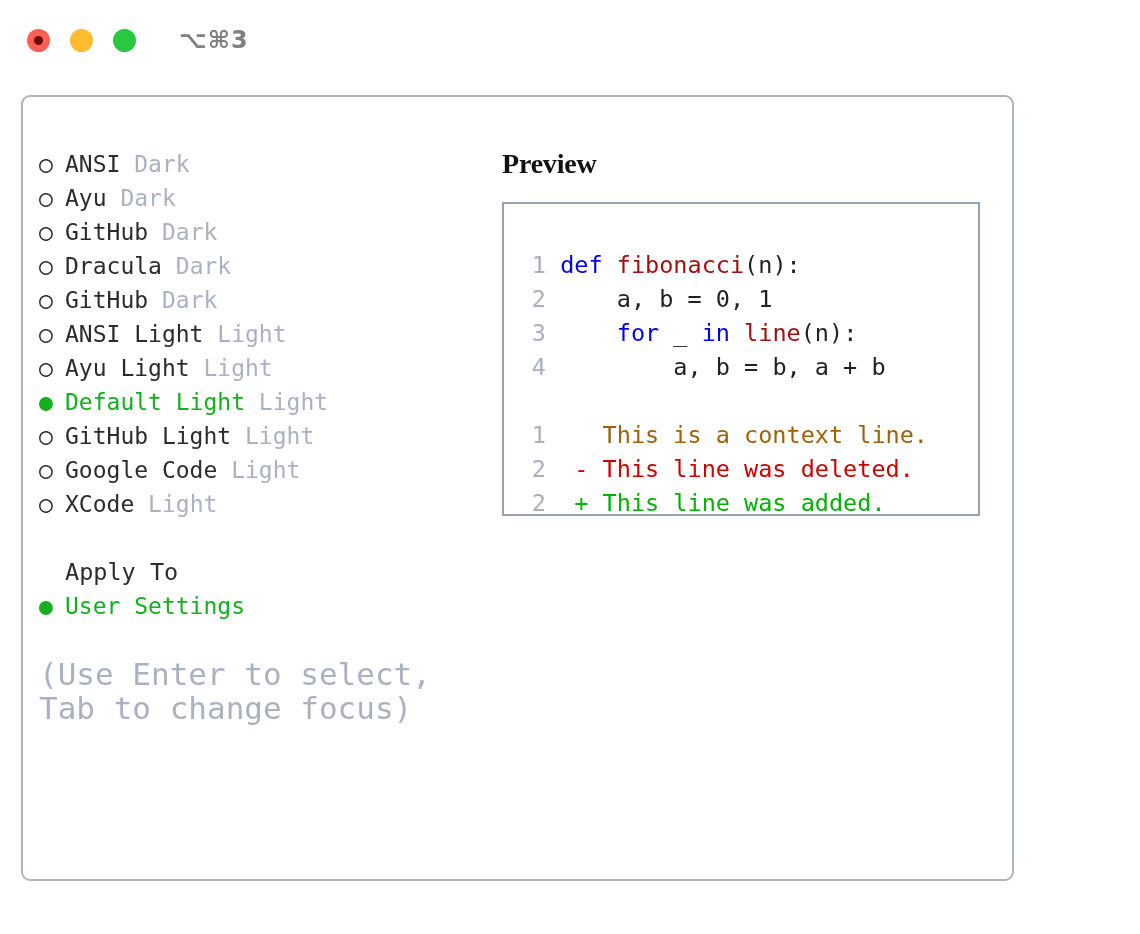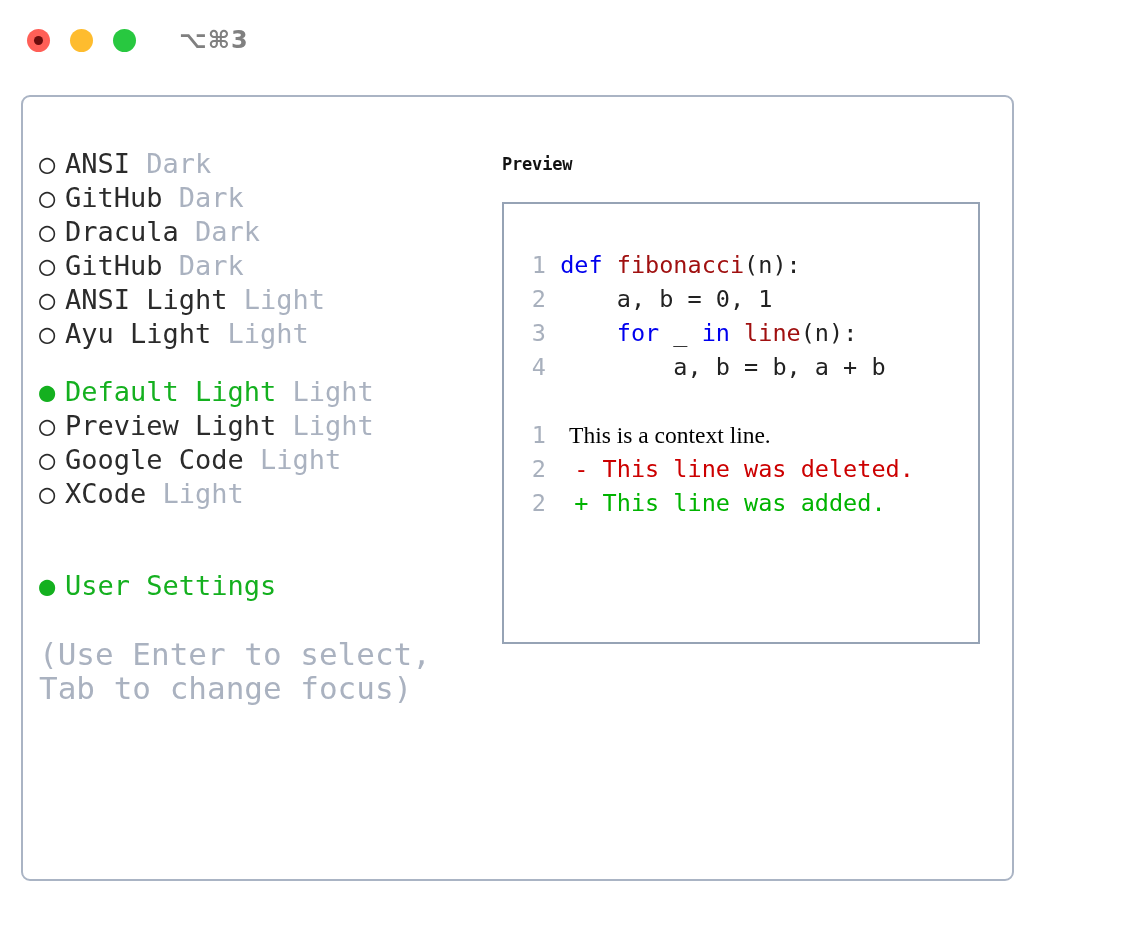--- a/index.html
+++ b/index.html
@@ -60,34 +60,34 @@
 
   
   #left {
     position: absolute;
     left: 16px; top: 50px;
     width: 440px;
   }
   .row {
     height: 34px;
     line-height: 34px;
-    font-size: 27px;
+    font-size: 23px;
     white-space: pre;
     color: #2b2b2b;
   }
   .row .bullet {
     display: inline-block;
     width: 26px;
   }
   .header-row {
     font-weight: bold;
     color: #121212;
     letter-spacing: -0.2px;
   }
-  .row.selected { color: #14b01f; margin-top: 24px; }
+  .row.selected { color: #14b01f; }
   .row.selected .bullet { color: #14b01f; }
   .tag { color: #aab2c0; }
   .section-label {
     height: 34px;
     line-height: 34px;
     font-size: 23.5px;
     color: #2b2b2b;
     white-space: pre;
     padding-left: 26px;
   }
@@ -99,50 +99,51 @@
     width: 420px;
   }
 
   
   #right {
     position: absolute;
     left: 479px; top: 50px;
     width: 500px;
   }
   #preview-title {
-    font-size: 17px;
+    font-size: 28px;
     line-height: 34px;
     color: #121212;
     font-weight: bold;
     letter-spacing: -0.2px;
+    font-family: Liberation Serif, serif;
   }
   #preview-box {
     margin-top: 21px;
     width: 478px;
-    height: 442px;
+    height: 314px;
     border: 2px solid #96a3b5;
     background: #ffffff;
     padding: 44px 0 0 14px;
   }
   .code-line {
     font-size: 23.5px;
     line-height: 34px;
     white-space: pre;
     color: #222222;
   }
   .ln {
     display: inline-block;
     width: 28px;
     text-align: right;
     color: #a8b0bd;
   }
   .kw   { color: #0000ee; }
   .fn   { color: #a01010; }
   .plain{ color: #222222; }
-  .ctx  { color: #000000; font-family: Liberation Serif, serif; }
+  .ctx  { color: #a16207; }
   .del  { color: #cc0000; }
   .add  { color: #00b300; }
   .blankline { height: 34px; }
 </style>
 </head>
 <body>
 
 <div id="page">
 
   <div id="titlebar">
@@ -154,33 +155,35 @@
     <div id="shortcut">⌥⌘3</div>
   </div>
 
   <div id="panel">
 
     <div id="left">
 
 
       <div id="theme-list">
           <div class="row"><span class="bullet">○ </span><span>ANSI</span><span class="tag"> Dark</span></div>
+          <div class="row"><span class="bullet">○ </span><span>Ayu</span><span class="tag"> Dark</span></div>
           <div class="row"><span class="bullet">○ </span><span>GitHub</span><span class="tag"> Dark</span></div>
           <div class="row"><span class="bullet">○ </span><span>Dracula</span><span class="tag"> Dark</span></div>
           <div class="row"><span class="bullet">○ </span><span>GitHub</span><span class="tag"> Dark</span></div>
           <div class="row"><span class="bullet">○ </span><span>ANSI Light</span><span class="tag"> Light</span></div>
           <div class="row"><span class="bullet">○ </span><span>Ayu Light</span><span class="tag"> Light</span></div>
           <div class="row selected"><span class="bullet">● </span><span>Default Light</span><span class="tag"> Light</span></div>
-          <div class="row"><span class="bullet">○ </span><span>Preview Light</span><span class="tag"> Light</span></div>
+          <div class="row"><span class="bullet">○ </span><span>GitHub Light</span><span class="tag"> Light</span></div>
           <div class="row"><span class="bullet">○ </span><span>Google Code</span><span class="tag"> Light</span></div>
           <div class="row"><span class="bullet">○ </span><span>XCode</span><span class="tag"> Light</span></div>
         </div>
 
       <div class="spacer-34"></div>
 
+      <div class="section-label">Apply To</div>
 
       <div id="apply-list">
           <div class="row selected"><span class="bullet">● </span><span>User Settings</span></div>
         </div>
 
       <div class="spacer-34"></div>
 
       <div id="hint">(Use Enter to select, Tab to change focus)</div>
     </div>
 

